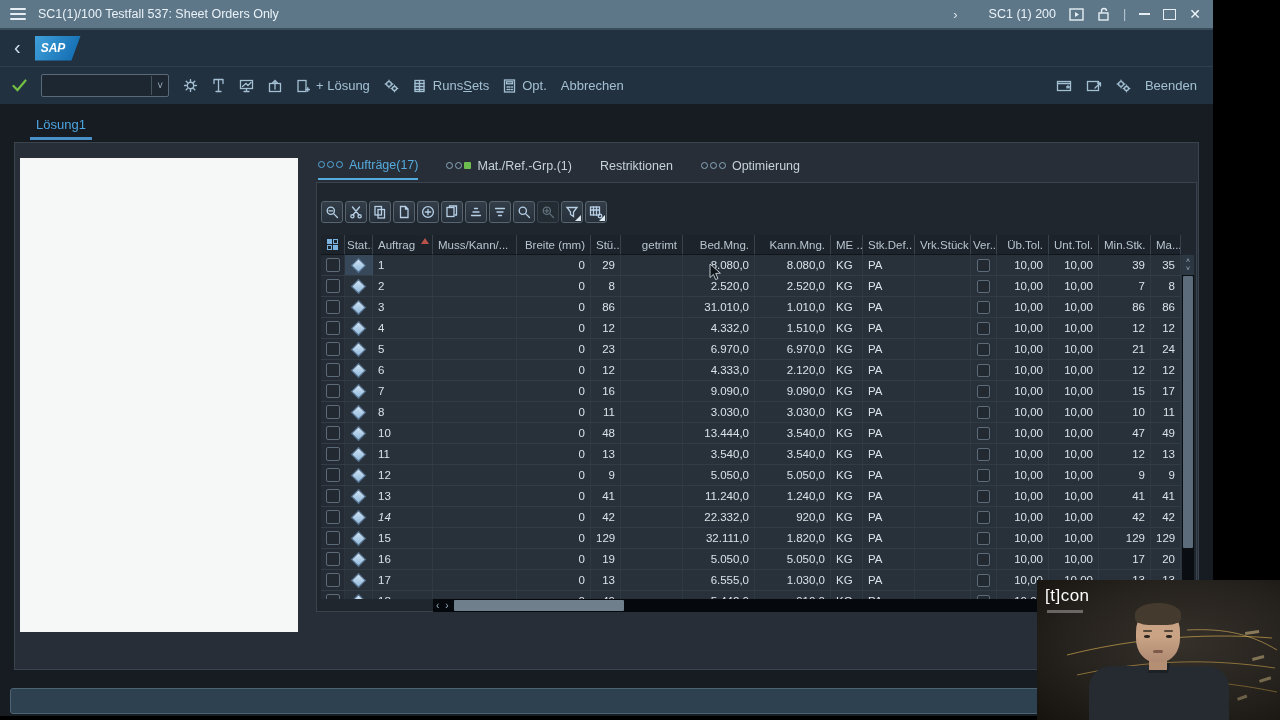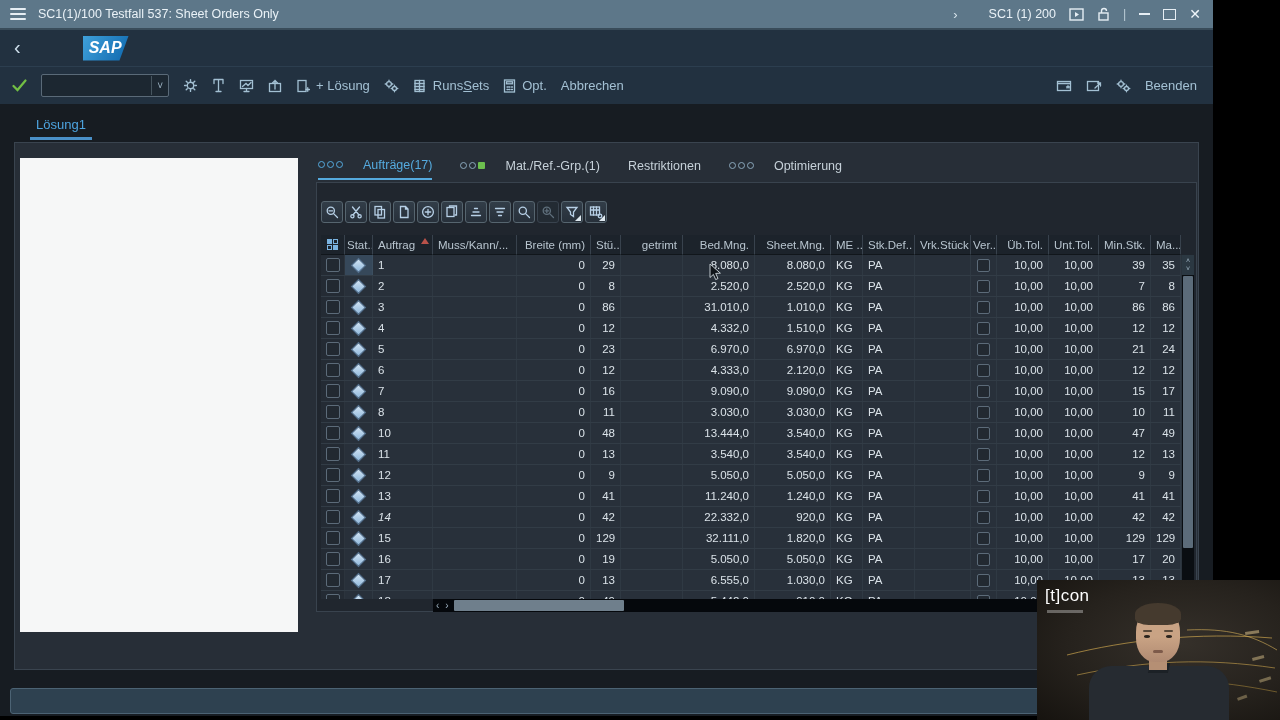--- a/index.html
+++ b/index.html
@@ -19,21 +19,21 @@
   .min-glyph{width:11px;height:2px;background:#e6eef4;display:inline-block;}
   .rest-glyph{width:11px;height:9px;border:1.5px solid #e6eef4;position:relative;display:inline-block;background:#5d7789;}
   .rest-glyph:before{content:"";position:absolute;left:2px;top:-4px;width:11px;height:9px;border:1.5px solid #e6eef4;z-index:-1;}
   .close-glyph{font-size:14px;line-height:1;color:#f0f6fa;}
 
   
   .apphdr{position:absolute;left:0;top:30px;width:1213px;height:36px;background:#223140;display:flex;align-items:center;}
   .back{color:#cfe0ec;font-size:20px;margin:0 14px 2px 14px;}
   .saplogo{width:46px;height:25px;background:linear-gradient(120deg,#3fa0da,#0e67ad);
            clip-path:polygon(0 0,100% 0,80% 100%,0 100%);display:flex;align-items:center;color:#fff;
-           font-weight:bold;font-style:italic;font-size:16px;padding-left:6px;box-sizing:border-box;margin-left:48px;}
+           font-weight:bold;font-style:italic;font-size:12px;padding-left:6px;box-sizing:border-box;}
   .hdr-title{position:absolute;left:0;width:100%;text-align:center;color:#dde9f1;font-size:15px;pointer-events:none;}
 
   
   .maintb{position:absolute;left:0;top:66px;width:1213px;height:38px;background:#223140;
           border-top:1px solid #2c3e4f;display:flex;align-items:center;padding-left:12px;box-sizing:border-box;}
   .tb-left,.tb-rightgrp{display:flex;align-items:center;gap:14px;}
   .tb-rightgrp{margin-left:auto;padding-right:16px;}
   .tbtn{display:flex;align-items:center;gap:6px;color:#a3c0d3;font-size:13px;background:none;border:none;
         padding:0;cursor:pointer;font-family:inherit;}
   .tbtn svg{display:block;}
@@ -44,21 +44,21 @@
   .greencheck{color:#72bf44;}
 
   
   .sol-tab{position:absolute;left:30px;top:117px;color:#4da4e0;font-size:13px;padding:0 6px 5px 6px;
            border-bottom:3px solid #4a90c8;cursor:pointer;}
   .panel{position:absolute;left:14px;top:142px;width:1185px;height:528px;background:#272e37;border:1px solid #3a444f;box-sizing:border-box;}
   .preview{position:absolute;left:20px;top:158px;width:278px;height:474px;background:#f6f7f7;}
 
   
   .ptabs{position:absolute;left:318px;top:156px;height:24px;display:flex;gap:28px;font-size:12.5px;}
-  .ptab{display:flex;align-items:center;gap:20px;color:#c6d1d9;padding-bottom:5px;cursor:pointer;}
+  .ptab{display:flex;align-items:center;gap:6px;color:#c6d1d9;padding-bottom:5px;cursor:pointer;}
   .ptab.active{color:#55aade;border-bottom:2px solid #55aade;}
   .ind{display:flex;gap:2px;align-items:center;}
   .ind .o{width:7px;height:7px;border-radius:50%;border:1.5px solid #8aa7bb;box-sizing:border-box;}
   .ptab.active .ind .o{border-color:#55aade;}
   .ind .sq{width:7px;height:7px;background:#6cbf4e;border-radius:1px;}
 
   
   .grid-wrap{position:absolute;left:316px;top:182px;width:881px;height:430px;background:#20262e;
              border:1px solid #39434e;box-sizing:border-box;}
   .alvtb{position:absolute;left:4px;top:18px;display:flex;gap:2px;}
@@ -394,21 +394,21 @@
             <i></i>
           </span>
         </div>
         <div class="hcell al-c" style="width: 28px;">Stat..</div>
         <div class="hcell al-l" style="width: 60px;">Auftrag<span class="sort-tri"></span></div>
         <div class="hcell al-l" style="width: 84px;">Muss/Kann/...</div>
         <div class="hcell al-r" style="width: 74px;">Breite (mm)</div>
         <div class="hcell al-r" style="width: 30px;">Stü..</div>
         <div class="hcell al-r" style="width: 62px;">getrimt</div>
         <div class="hcell al-r" style="width: 72px;">Bed.Mng.</div>
-        <div class="hcell al-r" style="width: 76px;">Sheet.Mng.</div>
+        <div class="hcell al-r" style="width: 76px;">Kann.Mng.</div>
         <div class="hcell al-l" style="width: 32px;">ME ..</div>
         <div class="hcell al-l" style="width: 52px;">Stk.Def..</div>
         <div class="hcell al-l" style="width: 56px;">Vrk.Stück</div>
         <div class="hcell al-c" style="width: 26px;">Ver...</div>
         <div class="hcell al-r" style="width: 52px;">Üb.Tol.</div>
         <div class="hcell al-r" style="width: 50px;">Unt.Tol.</div>
         <div class="hcell al-r" style="width: 52px;">Min.Stk.</div>
         <div class="hcell al-r" style="width: 30px;">Ma...</div>
       </div>
     <div class="rows" id="grows">

